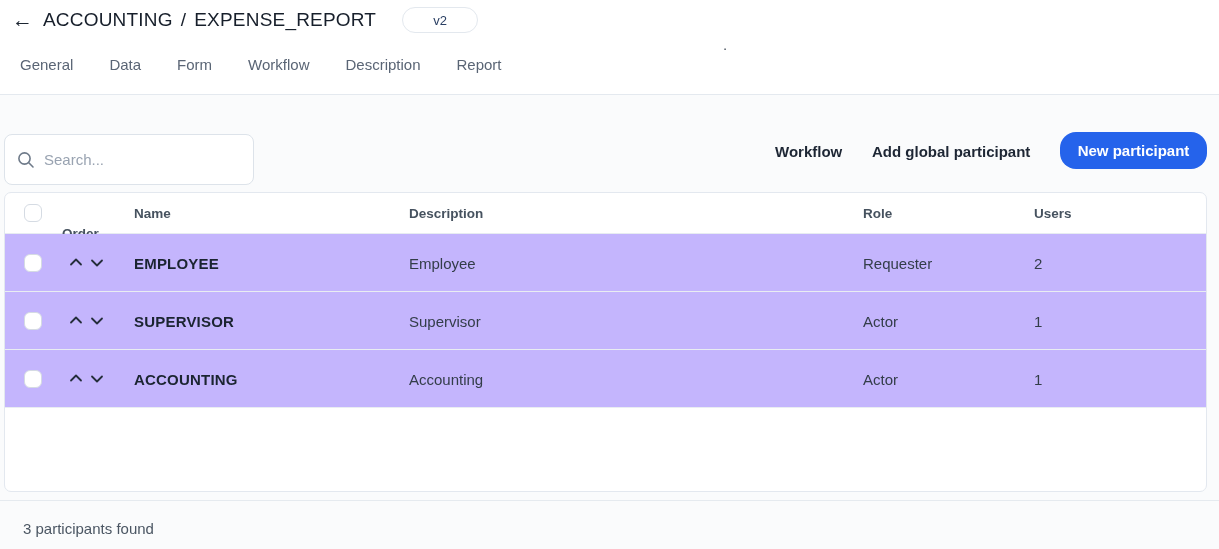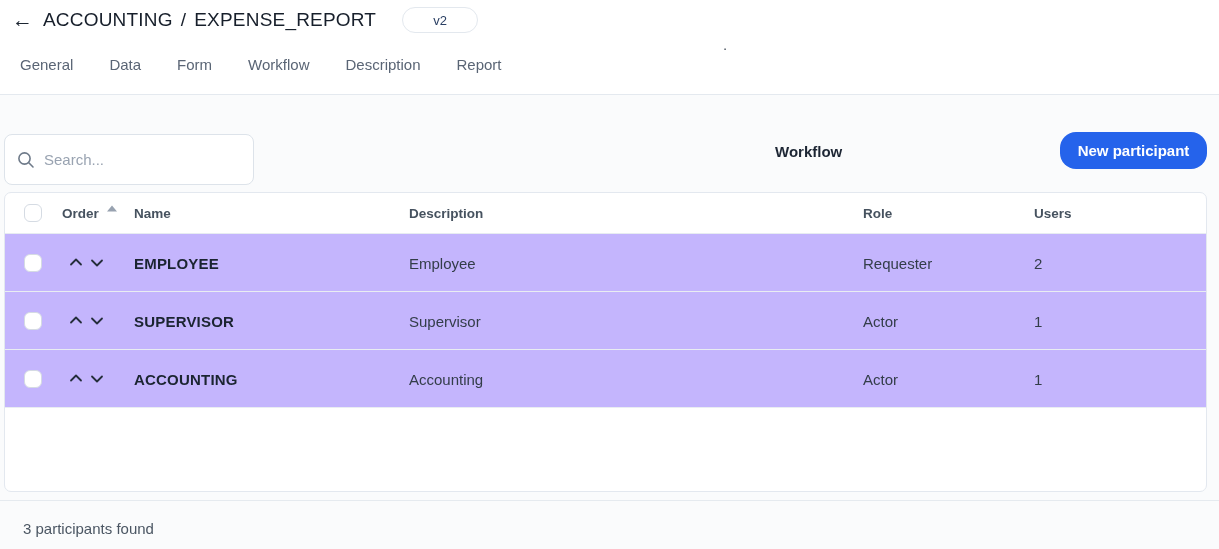--- a/index.html
+++ b/index.html
@@ -48,21 +48,21 @@
     border-radius: 16px; background: #2563eb; color: #ffffff; font-family: "Liberation Sans", sans-serif;
     font-size: 15px; font-weight: 600; cursor: pointer; }
 
   
   .table-card { position: absolute; left: 4px; top: 97px; width: 1203px; height: 300px; background: #ffffff;
     border: 1px solid #e3e8ef; border-radius: 7px; overflow: hidden; }
   .thead { position: relative; height: 41px; border-bottom: 1px solid #e7ecf1; }
   .row { position: relative; height: 58px; border-bottom: 1px solid #e9edf2; background: #c4b5fd; }
   .cell { position: absolute; top: 50%; transform: translateY(-50%); white-space: nowrap; }
   .th { font-size: 13.5px; font-weight: 600; color: #46525f; }
-  .col-order { left: 57px; display: flex; align-items: flex-start; }
+  .col-order { left: 57px; display: flex; align-items: flex-end; margin-top: 20px; }
   .col-name  { left: 129px; }
   .col-desc  { left: 404px; }
   .col-role  { left: 858px; }
   .col-users { left: 1029px; }
   .sort-tri { width: 0; height: 0; border-left: 5px solid transparent; border-right: 5px solid transparent;
     border-bottom: 6px solid #98a2b0; margin-left: 8px; display: inline-block; }
   .cb { position: absolute; left: 19px; top: 50%; transform: translateY(-50%); width: 18px; height: 18px;
     border: 1.5px solid #d5dbe3; border-radius: 6px; background: #fff; cursor: pointer; }
   .chev { position: absolute; top: 50%; transform: translateY(-50%); width: 17px; height: 17px;
     display: flex; align-items: center; justify-content: center; cursor: pointer; }
@@ -106,20 +106,21 @@
 
   <div class="search-box">
     <svg width="18" height="18" viewBox="0 0 18 18" fill="none">
       <circle cx="7.5" cy="7.5" r="5.6" stroke="#6e7a89" stroke-width="1.6"></circle>
       <line x1="11.8" y1="11.8" x2="16" y2="16" stroke="#6e7a89" stroke-width="1.6" stroke-linecap="round"></line>
     </svg>
     <input type="text" placeholder="Search..." style="">
   </div>
 
   <span class="text-btn refresh-btn">Workflow</span>
+  <span class="text-btn add-global-btn">Add global participant</span>
   <button class="primary-btn">New participant</button>
 
   <div class="table-card">
     <div class="thead">
       <span class="cb"></span>
       <span class="cell th col-order">
         <span>Order</span>
         <span class="sort-tri"></span>
       </span>
       <span class="cell th col-name">Name</span>

